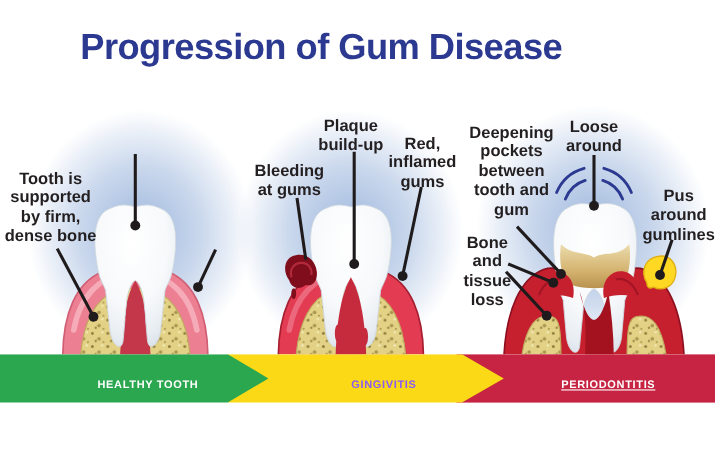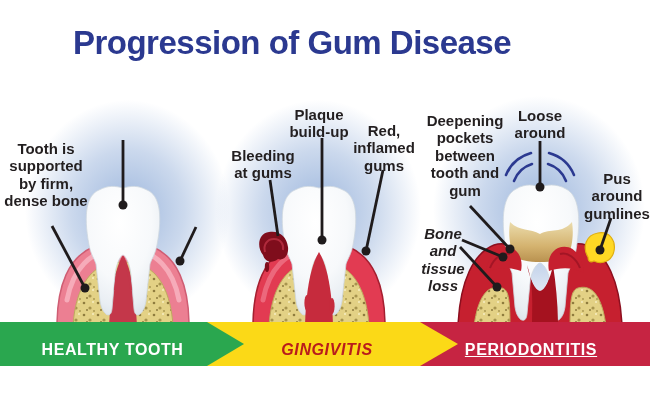--- a/index.html
+++ b/index.html
@@ -8,23 +8,23 @@
   .title{position:absolute;top:24px;left:0;width:584px;text-align:center;
          font-size:33px;font-weight:bold;letter-spacing:-.5px;
          color:var(--c-title_navy,#2b3990);}
   .glow{position:absolute;border-radius:50%;
         background:radial-gradient(closest-side,rgba(140,170,215,.85) 0%,rgba(140,170,215,.45) 55%,rgba(140,170,215,0) 100%);}
   .illu{position:absolute;left:0;top:95px;}
   .callout{position:absolute;font-size:15px;font-weight:bold;color:#231f20;
            text-align:center;line-height:1.16;white-space:pre-line;}
   .banner-svg{position:absolute;left:0;top:322px;}
   .banner-label{position:absolute;top:322px;height:56px;display:flex;align-items:center;
-                justify-content:center;font-size:16px;font-weight:bold;letter-spacing:.6px;}
+                justify-content:center;font-size:10px;font-weight:bold;letter-spacing:.6px;margin-left:22px;}
   .banner-label.light{color:#fff;}
-  .banner-label.dark{color:#b91c1c;font-style:italic;}
+  .banner-label.dark{color:#8b5cf6;}
 </style>
 </head>
 <body>
 
 <div class="canvas">
 
   <div class="title">Progression of Gum Disease</div>
 
   <div class="glow" style="left:25px;top:100px;width:205px;height:222px;"></div>
   <div class="glow" style="left:216px;top:100px;width:205px;height:222px;"></div>
@@ -120,21 +120,21 @@
       <circle cx="322" cy="240" r="4.5"></circle>
       <circle cx="366" cy="251" r="4.5"></circle>
       <circle cx="540" cy="187" r="4.5"></circle>
       <circle cx="510" cy="249" r="4.5"></circle>
       <circle cx="503" cy="257" r="4.5"></circle>
       <circle cx="497" cy="287" r="4.5"></circle>
       <circle cx="600" cy="250" r="4.5"></circle>
     </g>
   </svg>
 
-  <div class="callout" style="left:2px;top:140px;width:88px;">Tooth is
+  <div class="callout" style="left:2px;top:154px;width:88px;">Tooth is
 supported
 by firm,
 dense bone</div>
 
   <div class="callout" style="left:282px;top:106px;width:74px;">Plaque
 build-up</div>
   <div class="callout" style="left:347px;top:122px;width:74px;">Red,
 inflamed
 gums</div>
   <div class="callout" style="left:226px;top:147px;width:74px;">Bleeding
@@ -143,21 +143,21 @@
   <div class="callout" style="left:507px;top:107px;width:66px;">Loose
 around</div>
   <div class="callout" style="left:424px;top:112px;width:82px;">Deepening
 pockets
 between
 tooth and
 gum</div>
   <div class="callout" style="left:577px;top:170px;width:80px;">Pus
 around
 gumlines</div>
-  <div class="callout" style="left:414px;top:225px;width:58px;font-style:italic;">Bone
+  <div class="callout" style="left:414px;top:212px;width:58px;">Bone
 and
 tissue
 loss</div>
 
   <svg class="banner-svg" width="650" height="46" viewBox="0 0 650 46">
     <rect x="415" y="0" width="235" height="44" style="fill:var(--c-stage_red,#c62442)"></rect>
     <polygon points="207,0 420,0 458,22 420,44 207,44" style="fill:var(--c-stage_yellow,#fbd917)"></polygon>
     <polygon points="0,0 207,0 244,22 207,44 0,44" style="fill:var(--c-stage_green,#2aa74f)"></polygon>
   </svg>
   <div class="banner-label light" style="left:0;width:225px;">HEALTHY TOOTH</div>

